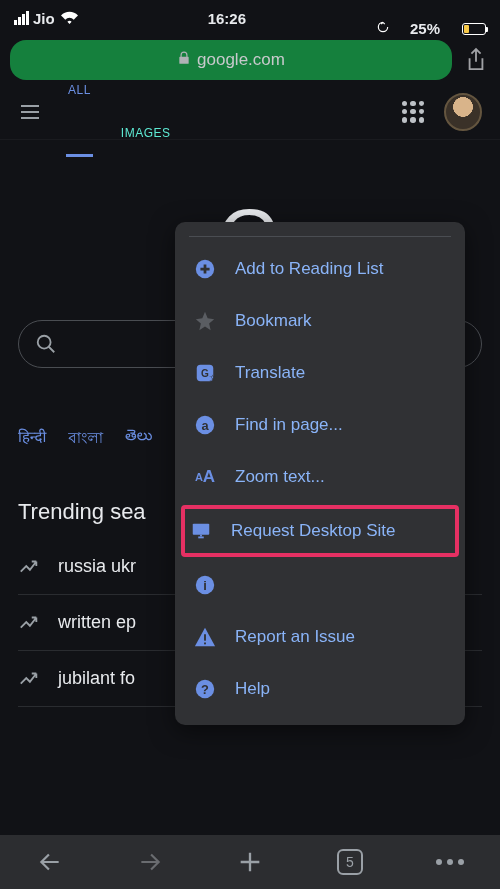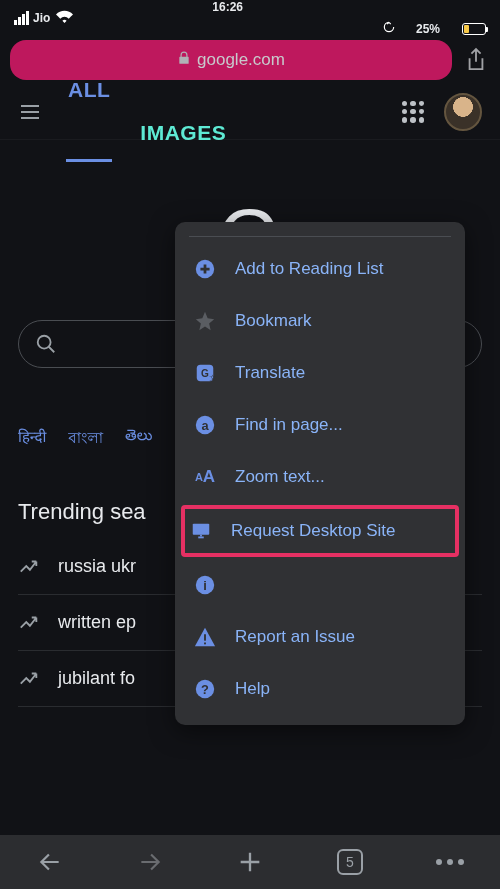--- a/index.html
+++ b/index.html
@@ -1,38 +1,38 @@
 <!DOCTYPE html>
 <html><head>
 <meta charset="utf-8">
 <style>
 * { margin: 0; padding: 0; box-sizing: border-box; font-family: -apple-system, BlinkMacSystemFont, sans-serif; }
 body { width: 500px; height: 889px; background: #111216; color: #e8eaed; overflow: hidden; position: relative; }
 
 
-.status-bar { height: 36px; display: flex; justify-content: space-between; padding: 0 14px; font-size: 12px; font-weight: 600; }
+.status-bar { height: 36px; display: flex; align-items: center; justify-content: space-between; padding: 0 14px; font-size: 15px; font-weight: 600; }
 .status-left { display: flex; align-items: center; gap: 4px; }
 .status-right { display: flex; align-items: center; gap: 20px; margin-top: 21px; }
 .signal-bars { display: inline-flex; align-items: flex-end; gap: 1px; }
 .signal-bars span { width: 3px; background: #fff; display: inline-block; }
 .signal-bars span:nth-child(1){height:5px} .signal-bars span:nth-child(2){height:8px} .signal-bars span:nth-child(3){height:11px} .signal-bars span:nth-child(4){height:14px}
 .wifi-icon { margin-left: 2px; }
 .battery { width: 24px; height: 12px; border: 1px solid #fff; border-radius: 3px; position: relative; display: inline-block; margin-left: 2px; }
 .battery::after { content:''; position:absolute; right:-3px; top:3px; width:2px; height:5px; background:#fff; border-radius:0 1px 1px 0; }
 .battery-fill { position:absolute; left:1px; top:1px; bottom:1px; width:24%; background:#f7c948; border-radius:1px; }
 
 
 .url-row { height: 48px; display: flex; align-items: center; padding: 0 10px; gap: 10px; }
-.url-bar { flex: 1; background: #be185d; border-radius: 16px; height: 40px; display:flex; align-items:center; justify-content:center; gap:6px; color:#c8c9cc; font-size:17px; }
+.url-bar { flex: 1; background: #15803d; border-radius: 16px; height: 40px; display:flex; align-items:center; justify-content:center; gap:6px; color:#c8c9cc; font-size:17px; }
 .share-btn { width: 28px; height: 28px; color:#a0a1a5; display:flex; align-items:center; justify-content:center; }
 
 
 .gnav { height: 56px; display:flex; align-items:center; padding: 0 18px; border-bottom: 1px solid rgba(255,255,255,0.04); }
 .hamburger { width: 24px; height: 24px; color:#9aa0a6; margin-right: 26px; }
-.gnav-tabs { display:flex; gap: 30px; font-size: 21px; font-weight: 700; letter-spacing: 0.5px; }
+.gnav-tabs { display:flex; gap: 30px; font-size: 12px; font-weight: 400; letter-spacing: 0.5px; }
 .tab-all { color:#6b8fe3; position: relative; }
 .tab-all::after { content:''; position:absolute; left:-2px; right:-2px; bottom:-17px; height:3px; background:#6b8fe3; }
 .tab-images { color:#5eead4;margin-top:43px; }
 .spacer { flex:1; }
 .apps-grid { width:22px; height:22px; display:grid; grid-template-columns:repeat(3,1fr); grid-template-rows:repeat(3,1fr); gap:3px; margin-right:20px; }
 .apps-grid span { background:#bdc1c6; border-radius:50%; }
 .avatar { width:38px; height:38px; border-radius:50%; background: radial-gradient(circle at 50% 35%, #d9b48a 0 35%, #3a3128 36% 100%); border:2px solid #64553f; }
 
 
 .logo-wrap { padding-top: 52px; text-align:center; }

